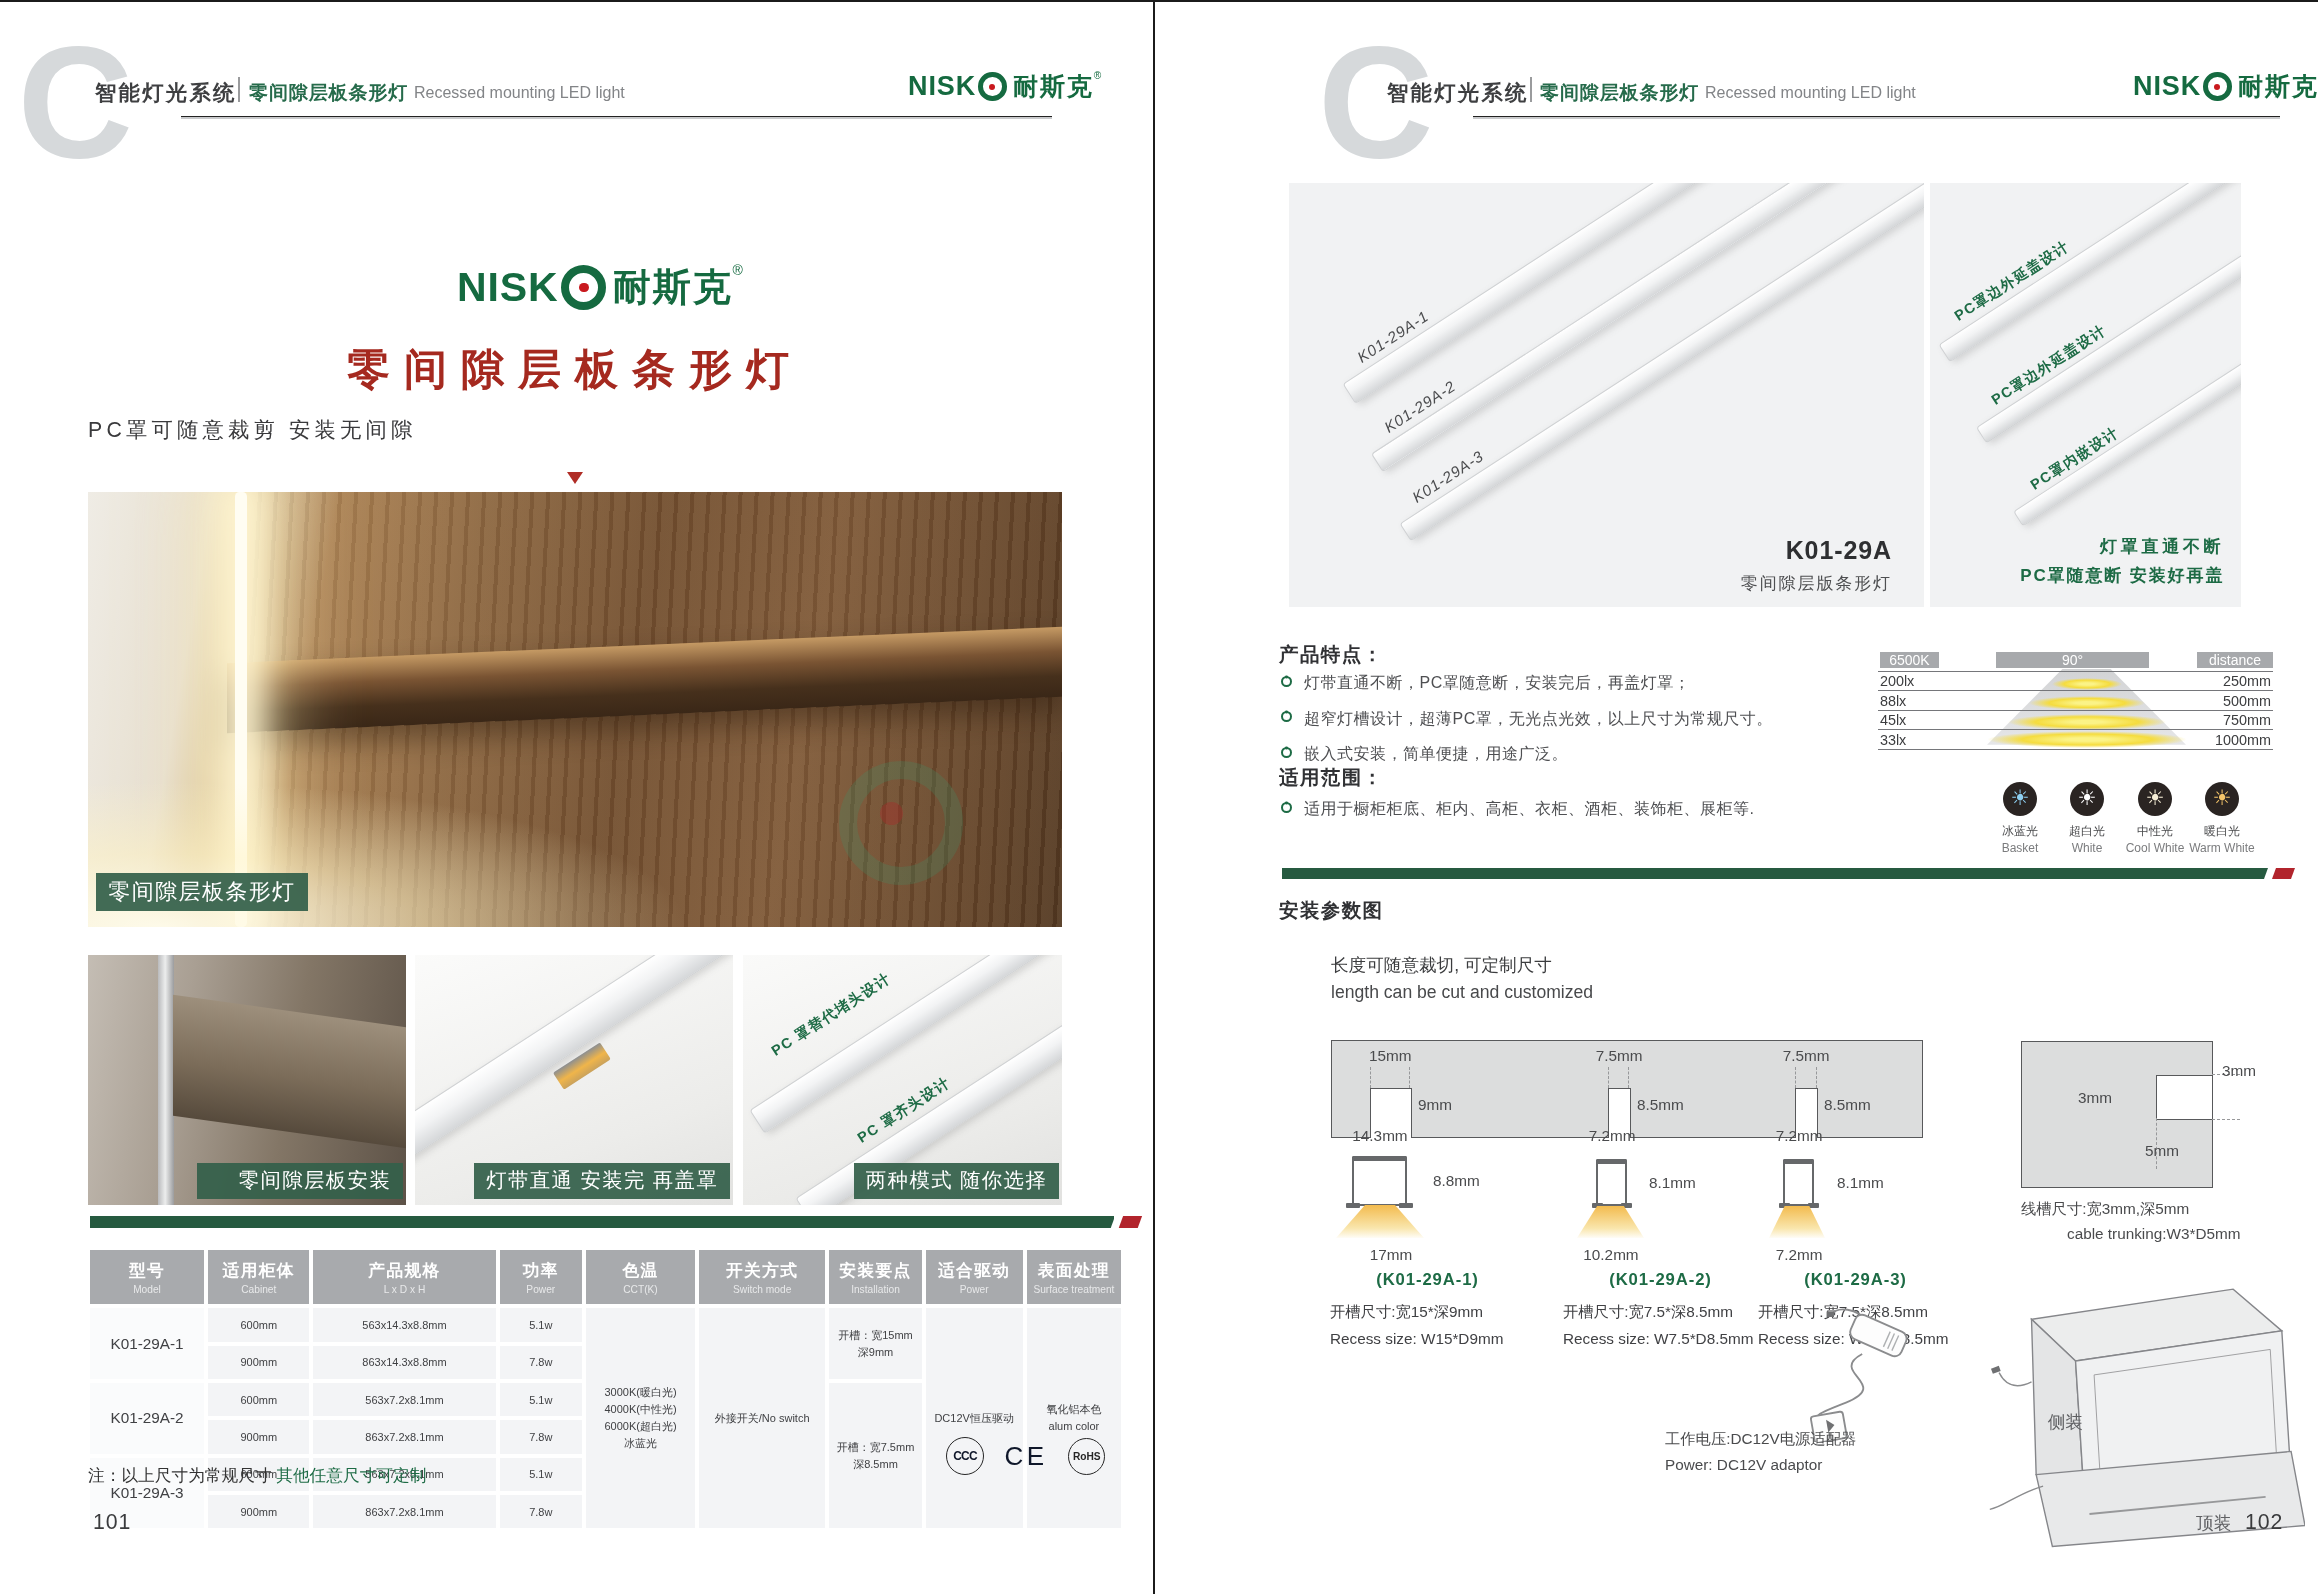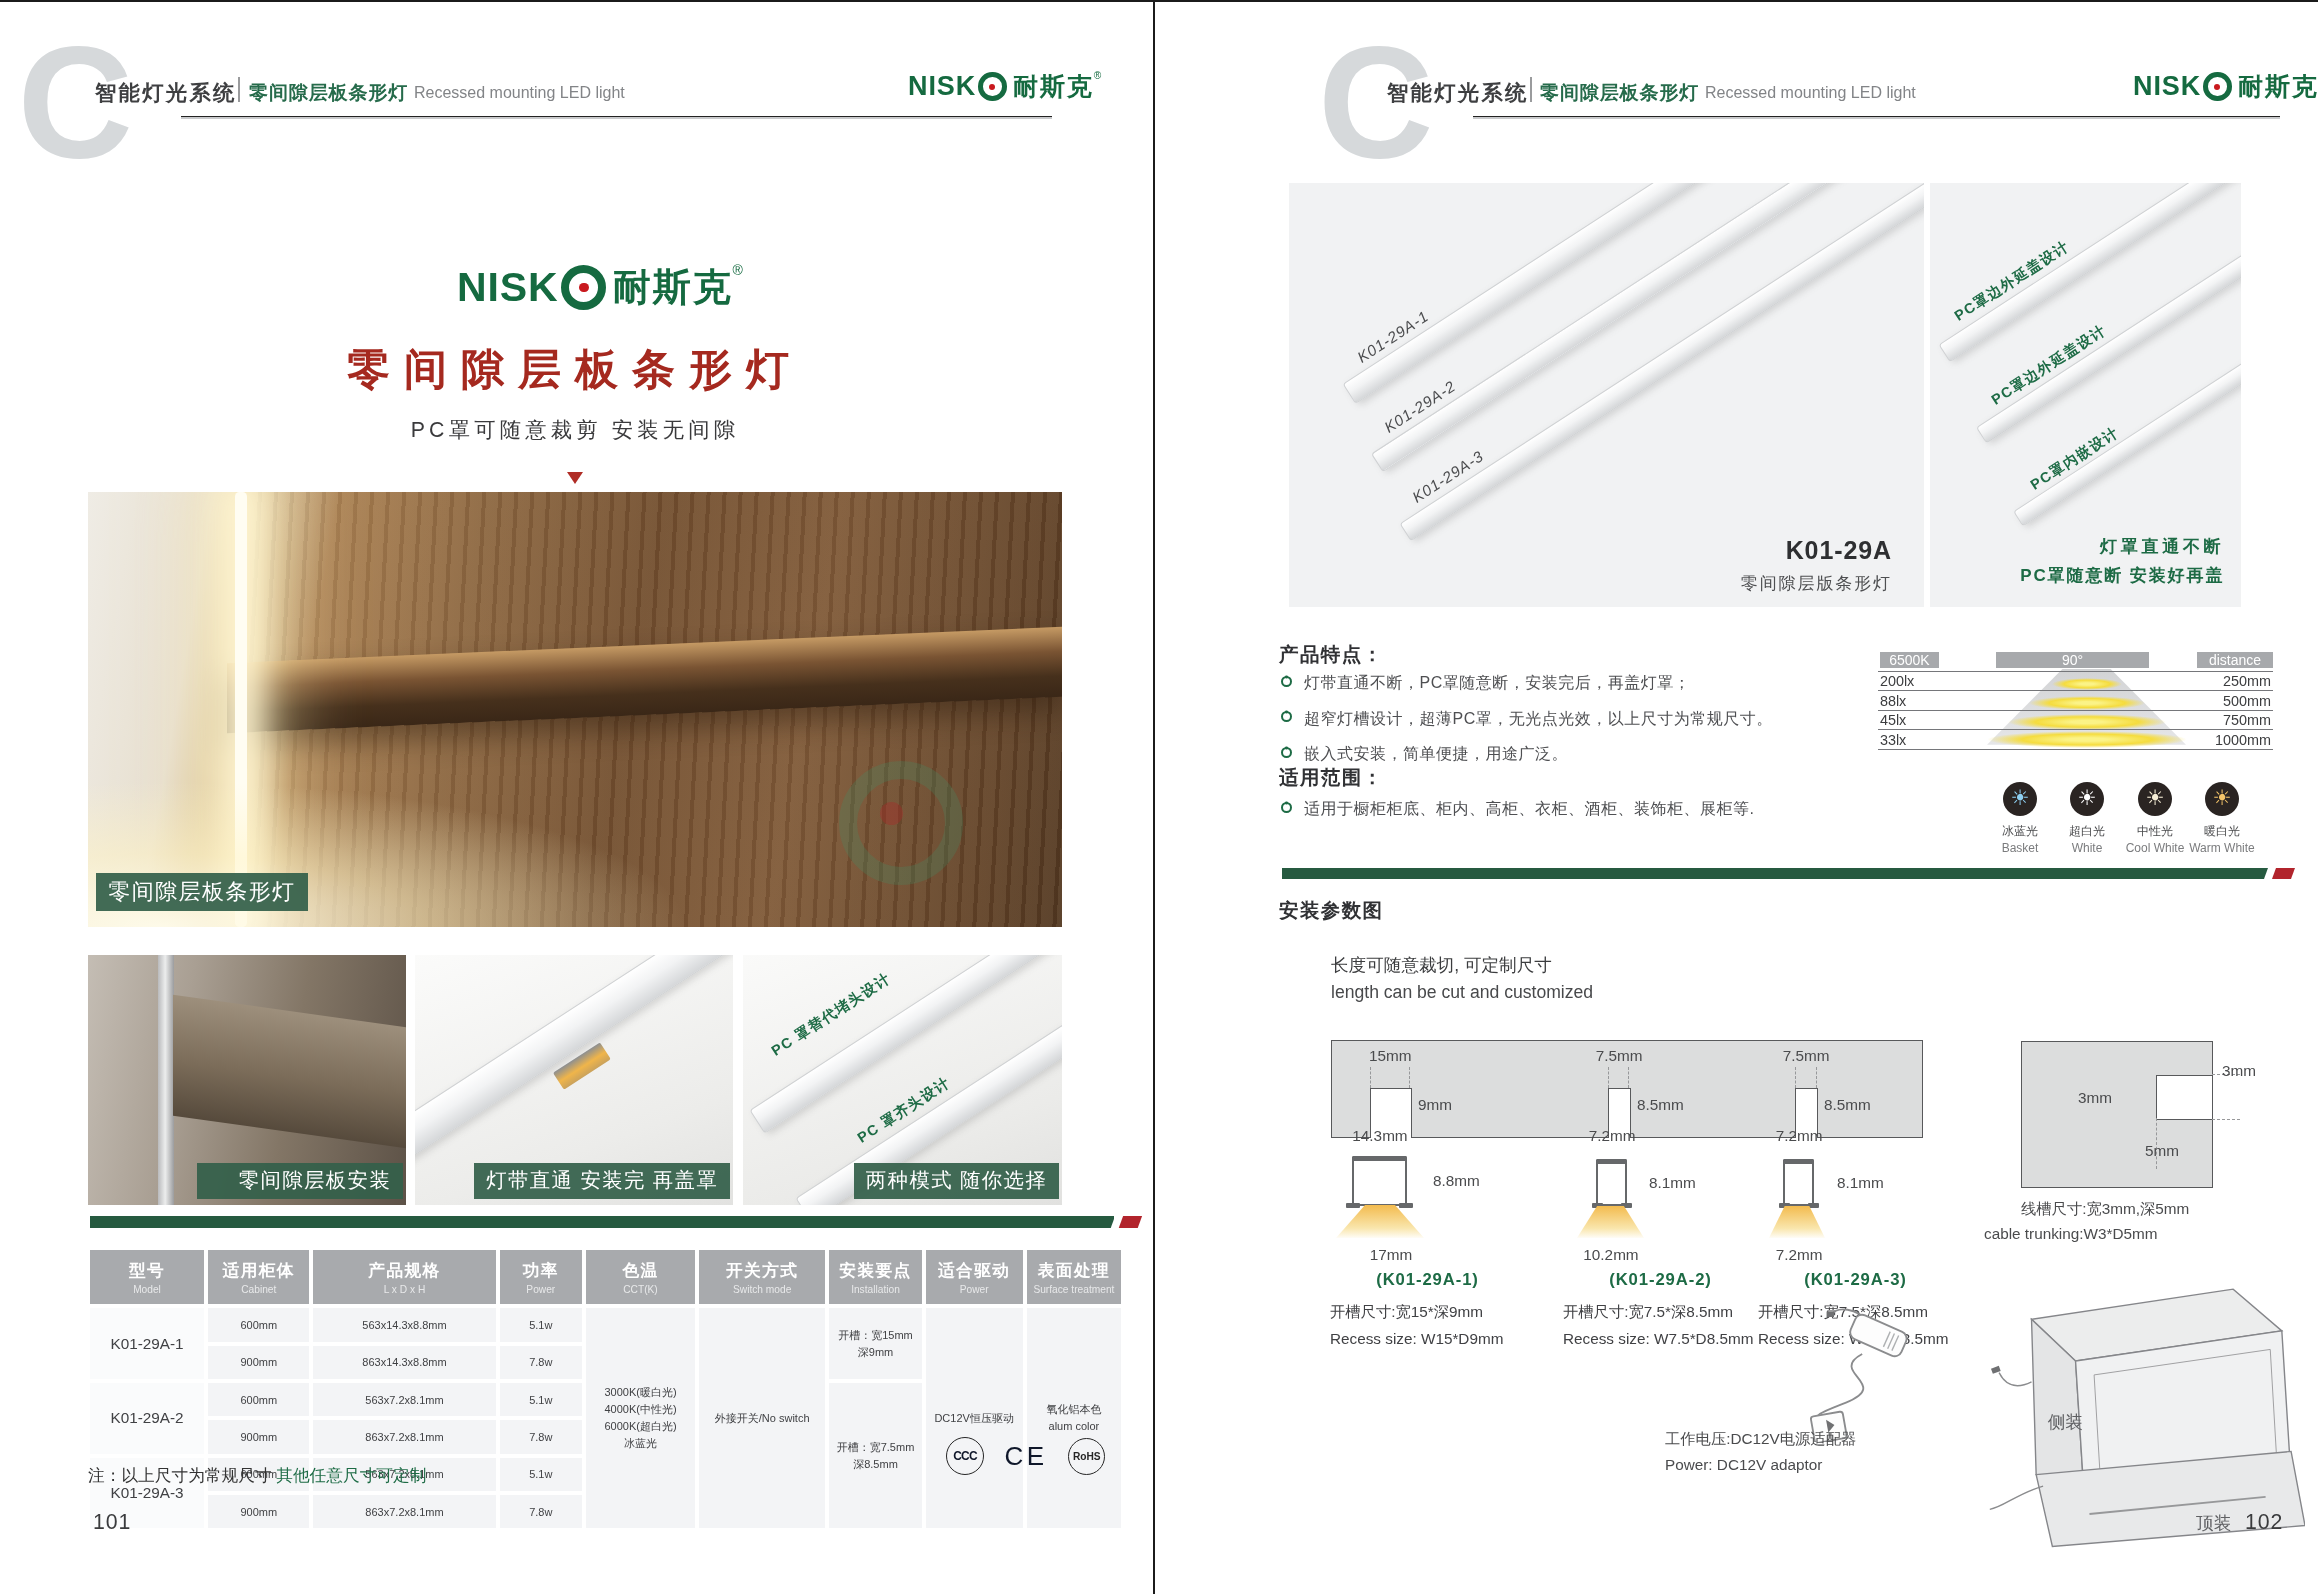--- a/index.html
+++ b/index.html
@@ -35,21 +35,21 @@
   .logo-sm .lreg{font-size:10.2px;}
   .logo-lg .lt{font-size:41px;}
   .logo-lg .lo{width:29px;height:29px;border:8px solid #156a40;margin-left:2.8px;}
   .logo-lg .ldot{width:9.3px;height:9.3px;}
   .logo-lg .lcn{font-size:38px;}
   .logo-lg .lreg{font-size:14px;}
 
   
   .hero-title{font-family:"Liberation Serif",serif;font-size:43px;font-weight:700;
               color:#a5291f;letter-spacing:14px;text-align:center;}
-  .hero-sub{font-size:21.3px;color:#3a3a3c;letter-spacing:4.2px;text-align:center;}
+  .hero-sub{font-size:21.3px;color:#3a3a3c;letter-spacing:4.2px;}
   .tri{width:0;height:0;border-left:8px solid transparent;border-right:8px solid transparent;
        border-top:12px solid #b02d26;}
 
   
   .photo-label{background:rgba(52,96,74,.93);color:#fff;font-size:20.4px;letter-spacing:1.4px;
                padding:5.6px 12px;line-height:1.2;}
   .tag-green{color:#1d6b45;font-size:14.4px;letter-spacing:1.4px;font-weight:700;}
   .strip2{background:linear-gradient(180deg,#ffffff 0%,#f2f3f4 45%,#d5d7d9 100%);
           border:0.5px solid #cfd1d3;border-radius:3.7px;box-shadow:2.8px 3.7px 7.4px rgba(120,120,120,.25);}
   .strip-lab{font-size:15.3px;font-style:italic;color:#4b4c4e;letter-spacing:0.9px;}
@@ -500,21 +500,21 @@
   <div class="ab slab" style="left:866px;top:1041px;width:190px;height:145px;">
     <div class="ab" style="right:0;top:33px;width:55px;height:43px;background:#fff;border:1.4px solid #58595b;border-right:none;"></div>
     <div class="ab dashh" style="right:-28px;top:32px;width:28px;"></div>
     <div class="ab dashh" style="right:-28px;top:77px;width:28px;"></div>
     <div class="ab dashv" style="right:55px;top:76px;height:51px;"></div>
   </div>
   <div class="ab dim nw" style="left:1067px;top:1062px;">3mm</div>
   <div class="ab dim nw" style="left:923px;top:1089px;">3mm</div>
   <div class="ab dim nw" style="left:990px;top:1142px;">5mm</div>
   <div class="ab dim nw" style="left:866px;top:1199px;">线槽尺寸:宽3mm,深5mm</div>
-  <div class="ab dim nw" style="left:829px;top:1225px;">cable trunking:W3*D5mm</div>
+  <div class="ab dim nw" style="left:912px;top:1225px;">cable trunking:W3*D5mm</div>
 
   <svg class="ab" viewBox="0 0 320 300" style="left:617px;top:1303px;width:148px;height:139px;">
     <path d="M205 40 C 185 10 140 6 128 26" fill="none" stroke="#8b8c8e" stroke-width="4"></path>
     <rect x="118" y="18" width="16" height="12" fill="#6f7072"></rect>
     <g transform="rotate(24 230 70)">
       <rect x="170" y="42" width="120" height="56" rx="16" fill="#fdfdfd" stroke="#8b8c8e" stroke-width="4"></rect>
       <line x1="250" y1="52" x2="250" y2="88" stroke="#aeb0b2" stroke-width="3"></line>
       <line x1="260" y1="52" x2="260" y2="88" stroke="#aeb0b2" stroke-width="3"></line>
       <line x1="270" y1="52" x2="270" y2="88" stroke="#aeb0b2" stroke-width="3"></line>
     </g>

